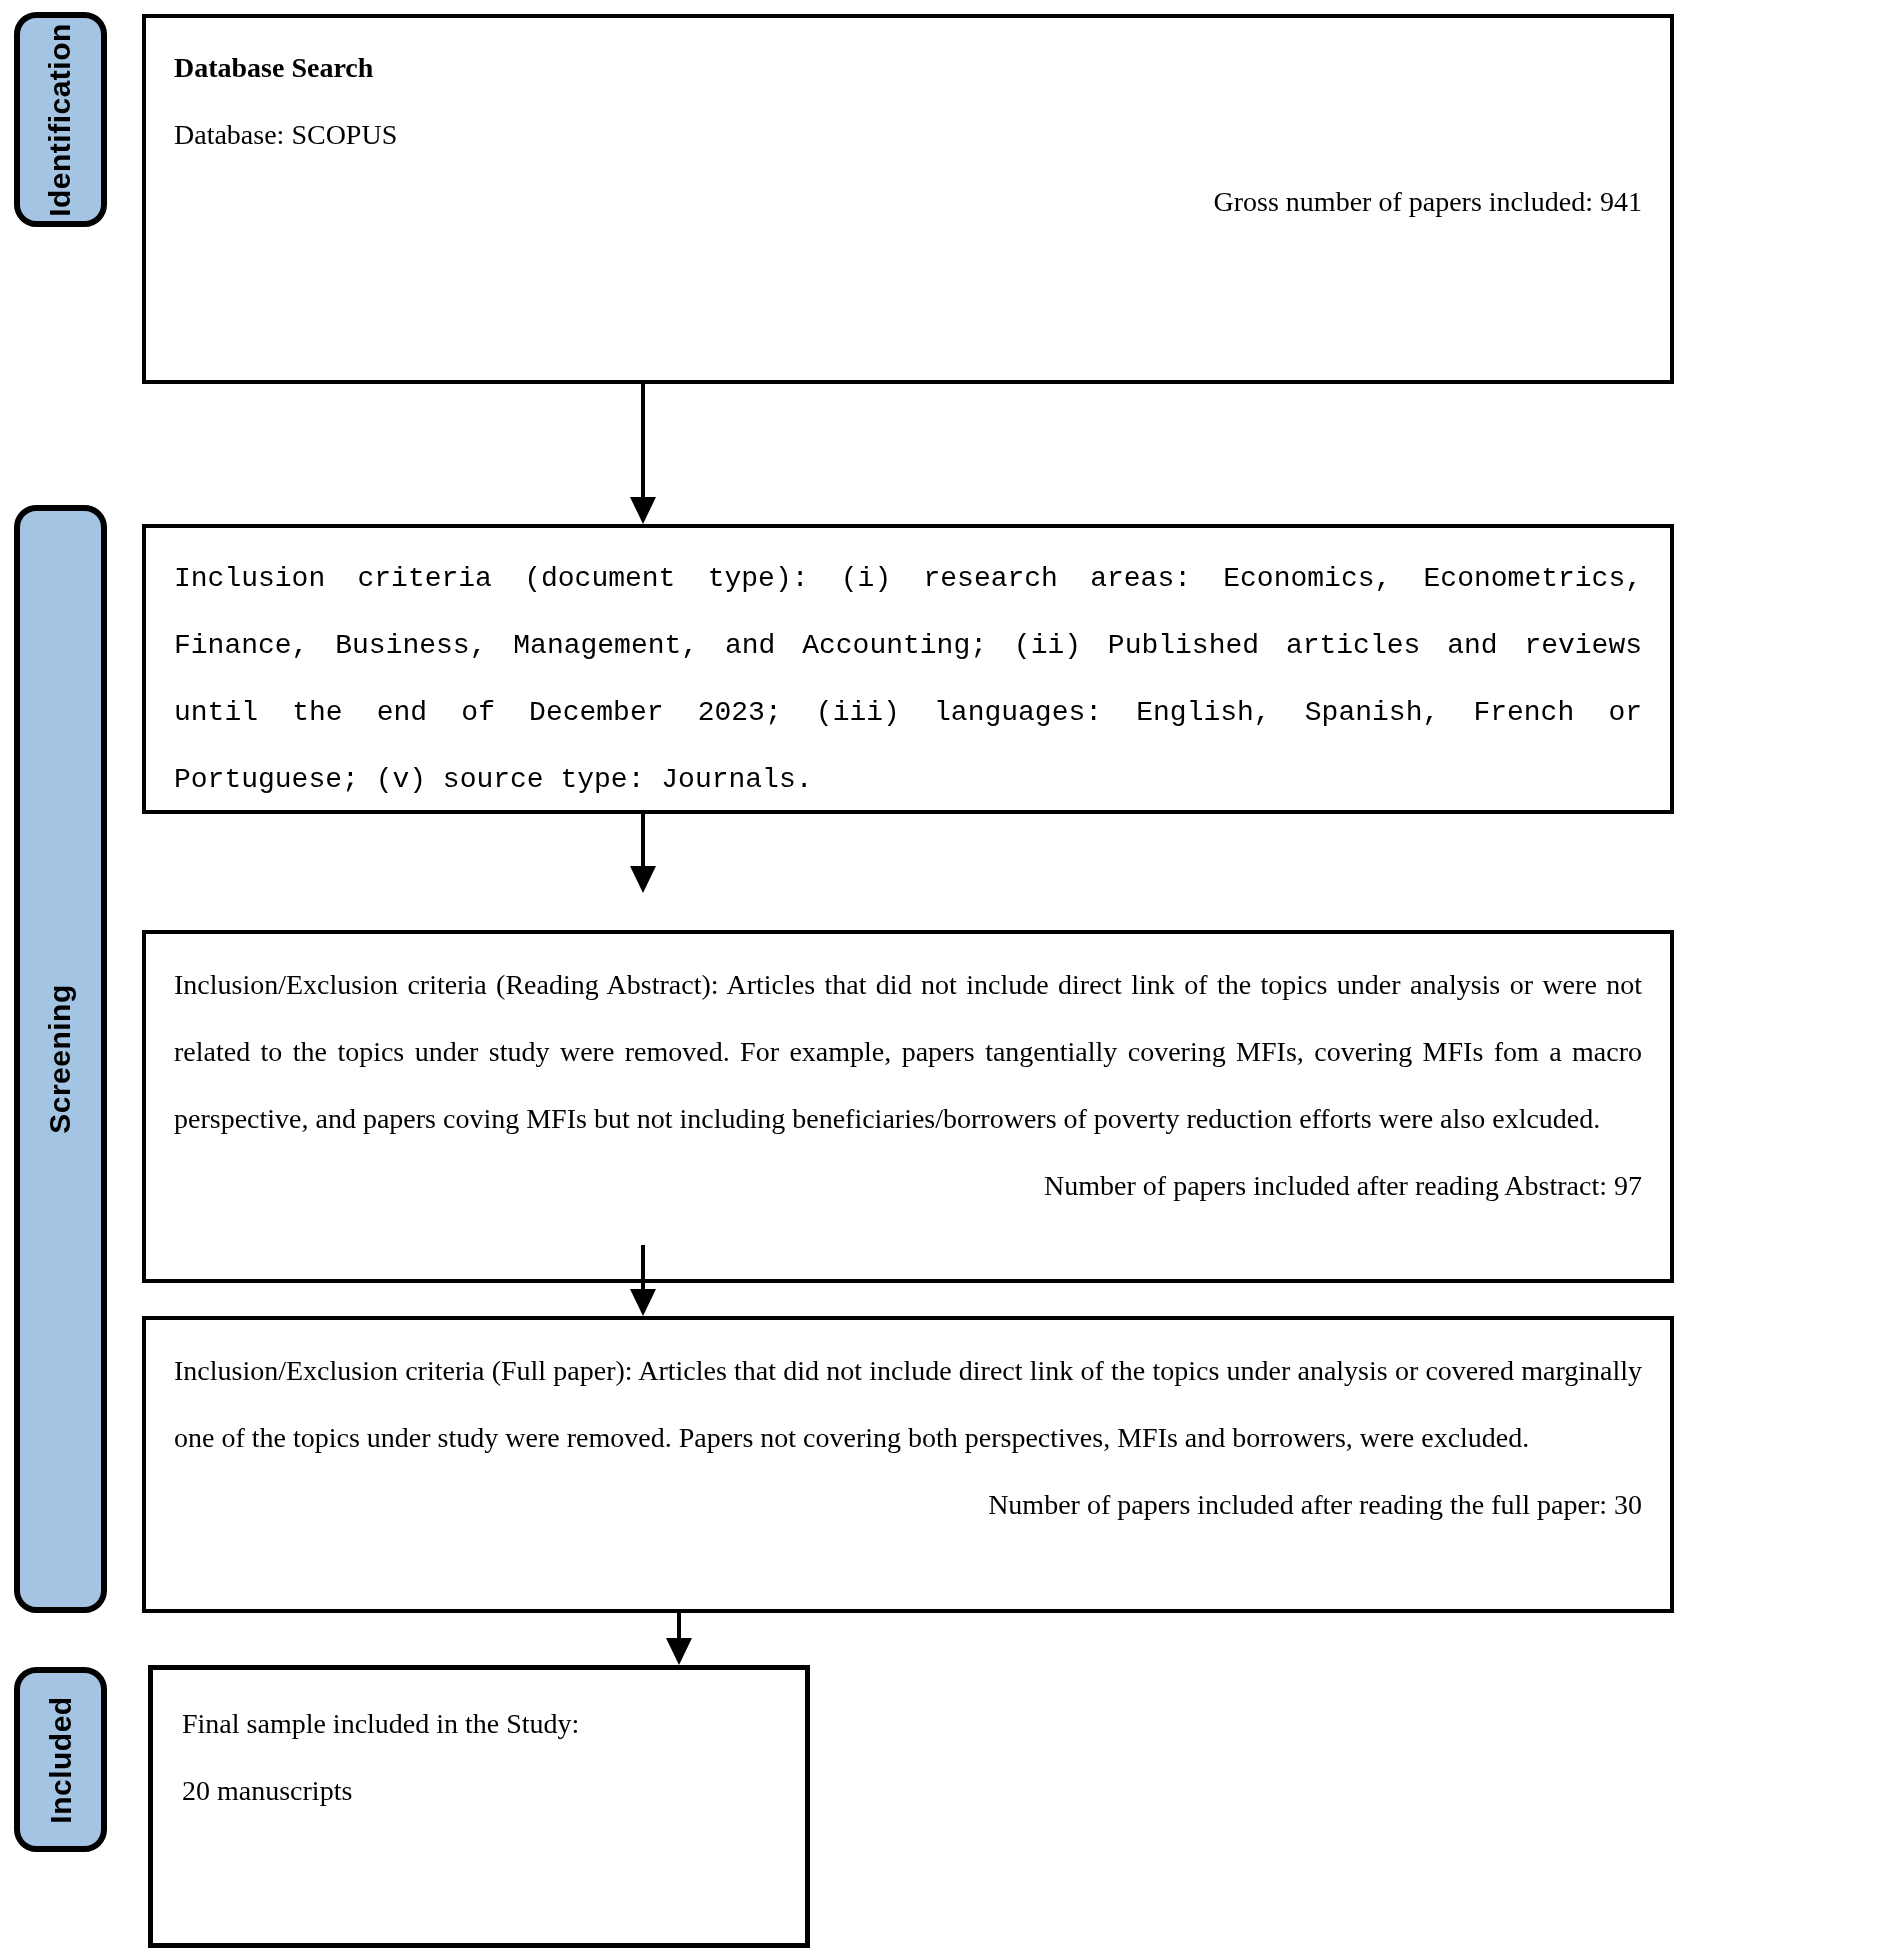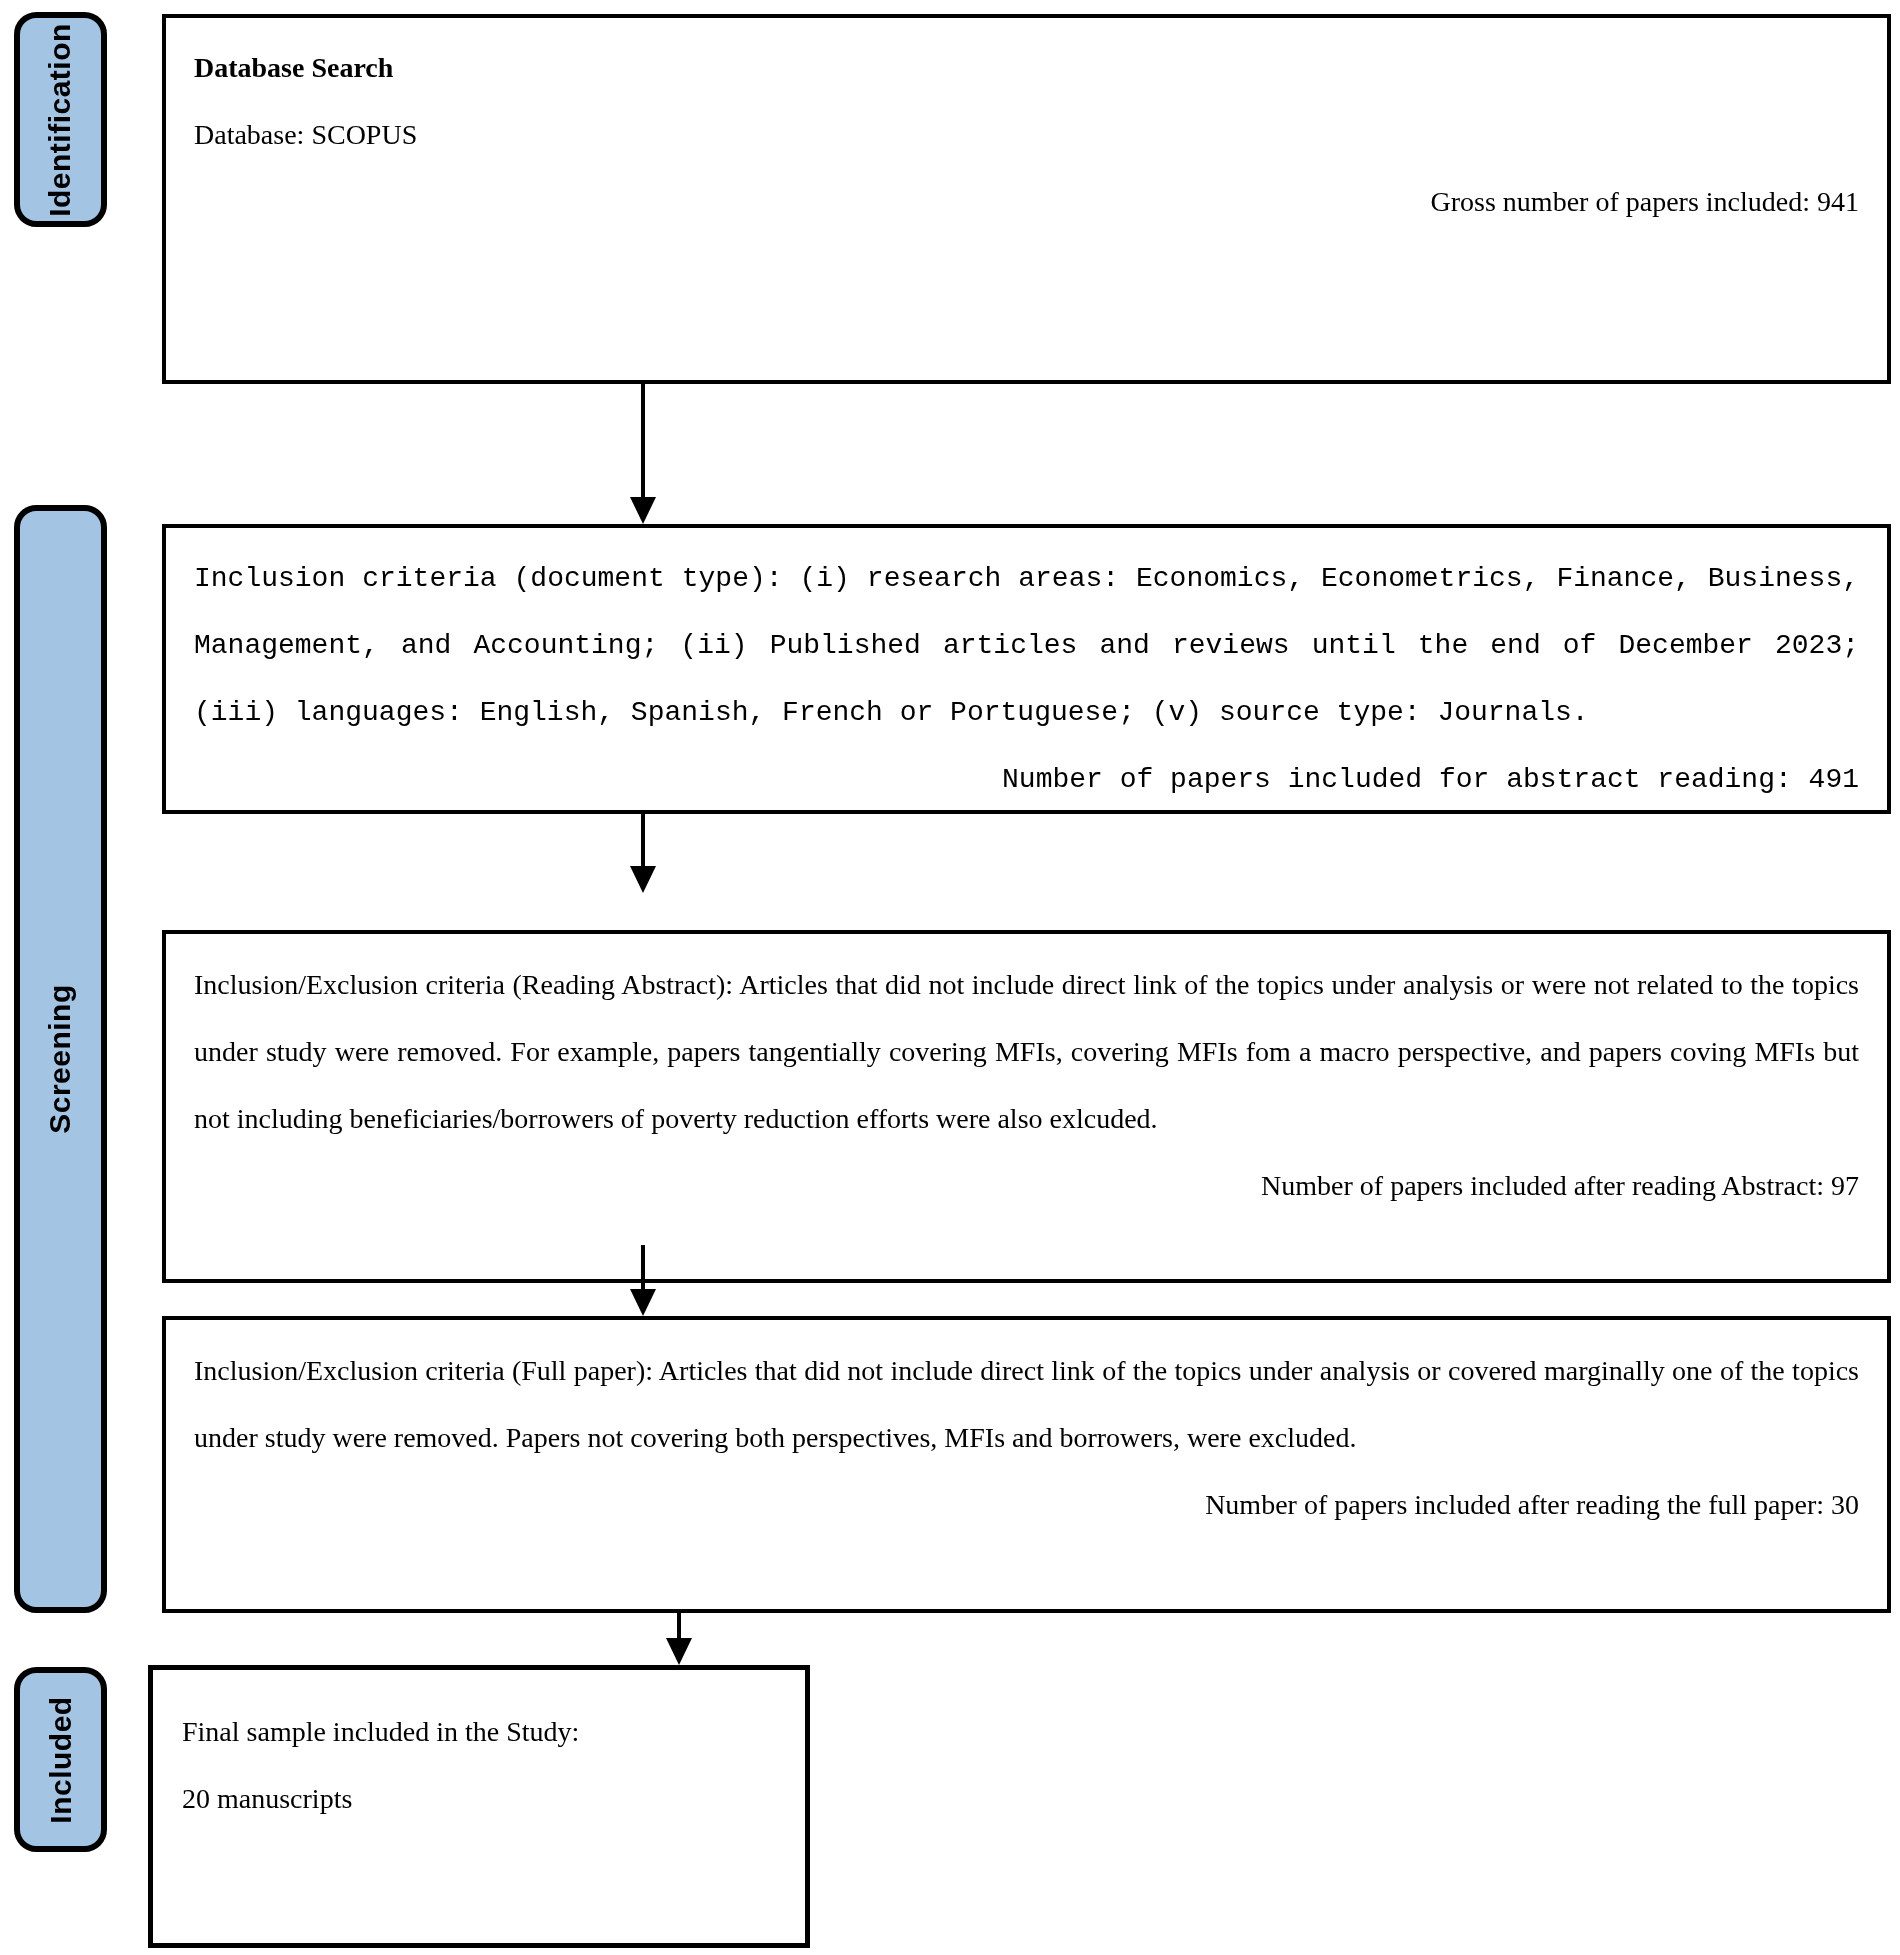--- a/index.html
+++ b/index.html
@@ -37,37 +37,37 @@
     font-size:30px;
     letter-spacing:0.5px;
   }
   #label-identification{top:12.2px;height:215px;}
   #label-screening{top:505px;height:1108px;}
   #label-included{top:1667px;height:185px;}
 
   
   .flow-box{
     position:absolute;
-    left:162px;
-    width:1729px;
+    left:142px;
+    width:1532px;
     box-sizing:border-box;
     background:#ffffff;
     border:4.4px solid var(--stroke);
     padding:16.6px 28px 0 28px;
     font-size:28px;
     line-height:67px;
     overflow:hidden;
   }
   #box-database-search{top:13.7px;height:370px;}
   #box-inclusion-document-type{top:524px;height:290px;font-family:Liberation Mono, monospace;}
   #box-reading-abstract{top:894px;height:353px;margin-top:36px;}
   #box-full-paper{top:1316px;height:297px;}
   #box-final-sample{
     top:1665px;left:148px;width:662px;height:283px;
-    border-width:5.9px;padding:28px 29px 0 29px;
+    border-width:5.9px;padding:20px 29px 0 29px;
   }
   .box-title{font-weight:bold;}
   .box-body{text-align:justify;}
   .box-result{text-align:right;}
 
   
   .arrow{position:absolute;}
   .arrow-line{
     position:absolute;
     width:4.4px;

